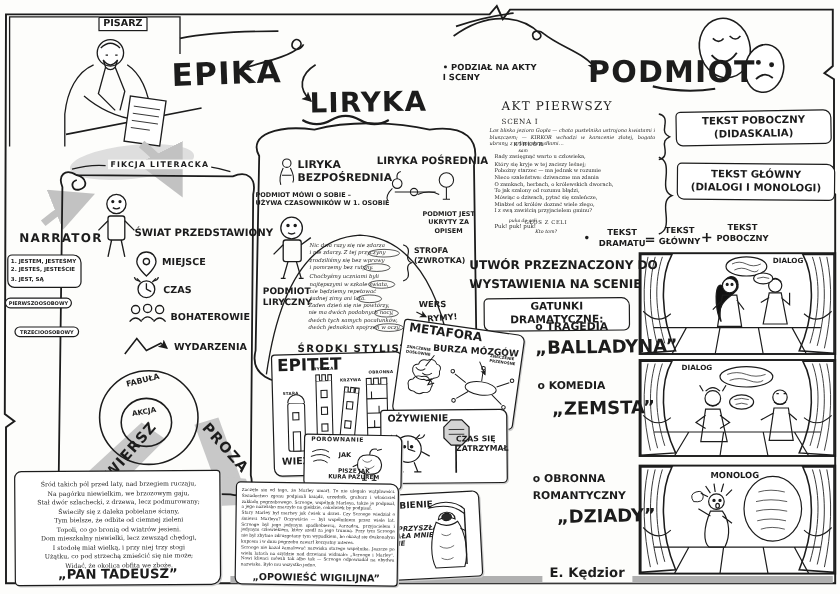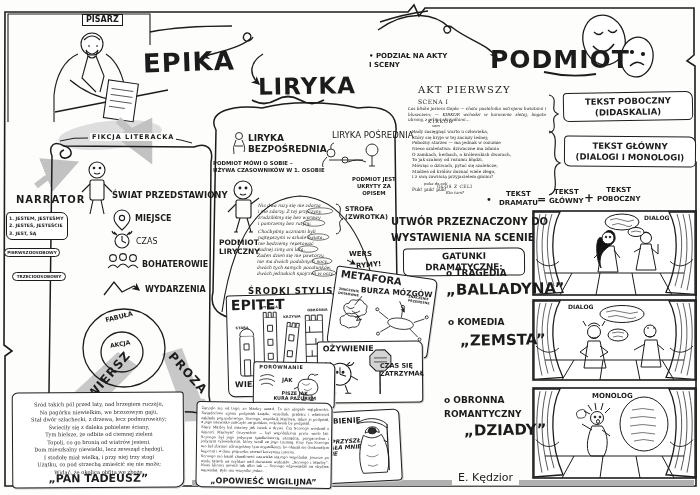--- a/index.html
+++ b/index.html
@@ -285,33 +285,33 @@
 <div class="txt" style="left:16px;top:194px;font-size:10px;font-weight:800;letter-spacing:1px">NARRATOR</div>
 <div class="boxed txt ml" style="left:6px;top:212px;width:62px;padding:2px;font-size:4.6px;font-weight:700;text-align:left;line-height:1.6">1. JESTEM, JESTEŚMY
 2. JESTEŚ, JESTEŚCIE
 3. JEST, SĄ</div>
 <div class="bubble txt" style="left:4px;top:248px;width:56px;padding:1px 0;font-size:4.2px;font-weight:700">PIERWSZOOSOBOWY</div>
 <div class="bubble txt" style="left:12px;top:272px;width:54px;padding:1px 0;font-size:4.2px;font-weight:700">TRZECIOOSOBOWY</div>
 
 <div class="txt" style="left:90px;top:133px;font-size:6.5px;font-weight:700;letter-spacing:1px;background:#fdfdfb;padding:0 2px">FIKCJA LITERACKA</div>
 <div class="txt" style="left:112px;top:190px;font-size:8.5px;font-weight:800">ŚWIAT PRZEDSTAWIONY</div>
 <div class="txt" style="left:135px;top:214px;font-size:8px;font-weight:700">MIEJSCE</div>
-<div class="txt" style="left:136px;top:237px;font-size:8px;font-weight:400">CZAS</div>
+<div class="txt" style="left:136px;top:237px;font-size:8px;font-weight:700">CZAS</div>
 <div class="txt" style="left:142px;top:260px;font-size:8px;font-weight:700">BOHATEROWIE</div>
 <div class="txt" style="left:145px;top:285px;font-size:8px;font-weight:700">WYDARZENIA</div>
 <div class="txt" style="left:105px;top:313px;font-size:6.5px;font-weight:700;transform:rotate(-14deg)">FABUŁA</div>
 <div class="txt" style="left:110px;top:340px;font-size:6px;font-weight:700;transform:rotate(-10deg)">AKCJA</div>
 <div class="txt big" style="left:80px;top:368px;font-size:12px;transform:rotate(-49deg);z-index:4">WIERSZ</div>
 <div class="txt big" style="left:162px;top:366px;font-size:12px;transform:rotate(48deg);z-index:4">PROZA</div>
 
 <div class="txt ml" style="left:248px;top:133px;font-size:9px;font-weight:800">LIRYKA
 BEZPOŚREDNIA</div>
 <div class="txt ml" style="left:213px;top:160px;font-size:5.4px;font-weight:700">PODMIOT MÓWI O SOBIE –
 UŻYWA CZASOWNIKÓW W 1. OSOBIE</div>
-<div class="txt" style="left:332px;top:130px;font-size:8.5px;font-weight:400">LIRYKA POŚREDNIA</div>
+<div class="txt" style="left:314px;top:130px;font-size:8.5px;font-weight:700">LIRYKA POŚREDNIA</div>
 <div class="txt ml" style="left:352px;top:176px;font-size:5.4px;font-weight:700;text-align:center">PODMIOT JEST
 UKRYTY ZA
 OPISEM</div>
 <div class="txt ml" style="left:219px;top:238px;font-size:7.5px;font-weight:800">PODMIOT
 LIRYCZNY</div>
 <div class="txt serif ml" style="left:258px;top:203px;font-size:4.5px;font-style:italic;line-height:1.3">Nic dwa razy się nie zdarza
 i nie zdarzy. Z tej przyczyny
 zrodziliśmy się bez wprawy
 i pomrzemy bez rutyny.</div>
 <div class="txt serif ml" style="left:258px;top:229px;font-size:4.5px;font-style:italic;line-height:1.3">Choćbyśmy uczniami byli
@@ -448,15 +448,15 @@
   <div style="position:absolute;left:0;bottom:2px;width:100%;font-size:11px;font-weight:800;text-align:center">„PAN TADEUSZ”</div>
 </div>
 
 <div class="card" style="left:196px;top:402px;width:136px;height:86px;transform:rotate(.8deg);border-radius:4px 7px 3px 6px">
   <div class="serif ml" style="position:absolute;left:4px;top:4px;width:128px;font-size:3.55px;line-height:1.35;text-align:justify">Zaczęło się od tego, że Marley umarł. To nie ulegało wątpliwości. Świadectwo zgonu podpisali ksiądz, urzędnik, grabarz i właściciel zakładu pogrzebowego. Scrooge, wspólnik Marleya, także je podpisał, a jego nazwisko znaczyło na giełdzie, cokolwiek by podpisał.
 Stary Marley był martwy jak ćwiek u drzwi. Czy Scrooge wiedział o śmierci Marleya? Oczywiście — był wspólnikiem przez wiele lat. Scrooge był jego jedynym spadkobiercą, zarządcą, przyjacielem i jedynym człowiekiem, który szedł za jego trumną. Przy tym Scrooge nie był zbytnio zdruzgotany tym wypadkiem, bo okazał się doskonałym kupcem i w dniu pogrzebu zawarł korzystny interes.
 Scrooge nie kazał zamalować nazwiska starego wspólnika. Jeszcze po wielu latach na szyldzie nad drzwiami widniało: „Scrooge i Marley”. Nowi klienci mówili tak albo tak — Scrooge odpowiadał na obydwa nazwiska. Było mu wszystko jedno.</div>
   <div style="position:absolute;left:0;bottom:1px;width:100%;font-size:8px;font-weight:800;text-align:center">„OPOWIEŚĆ WIGILIJNA”</div>
 </div>
 
-<div class="txt" style="left:452px;top:471px;font-size:11px;font-weight:400;background:#fdfdfb;padding:0 6px;z-index:5">E. Kędzior</div>
+<div class="txt" style="left:452px;top:471px;font-size:11px;font-weight:700;background:#fdfdfb;padding:0 6px;z-index:5">E. Kędzior</div>
 
 </div>
 
 </body></html>

